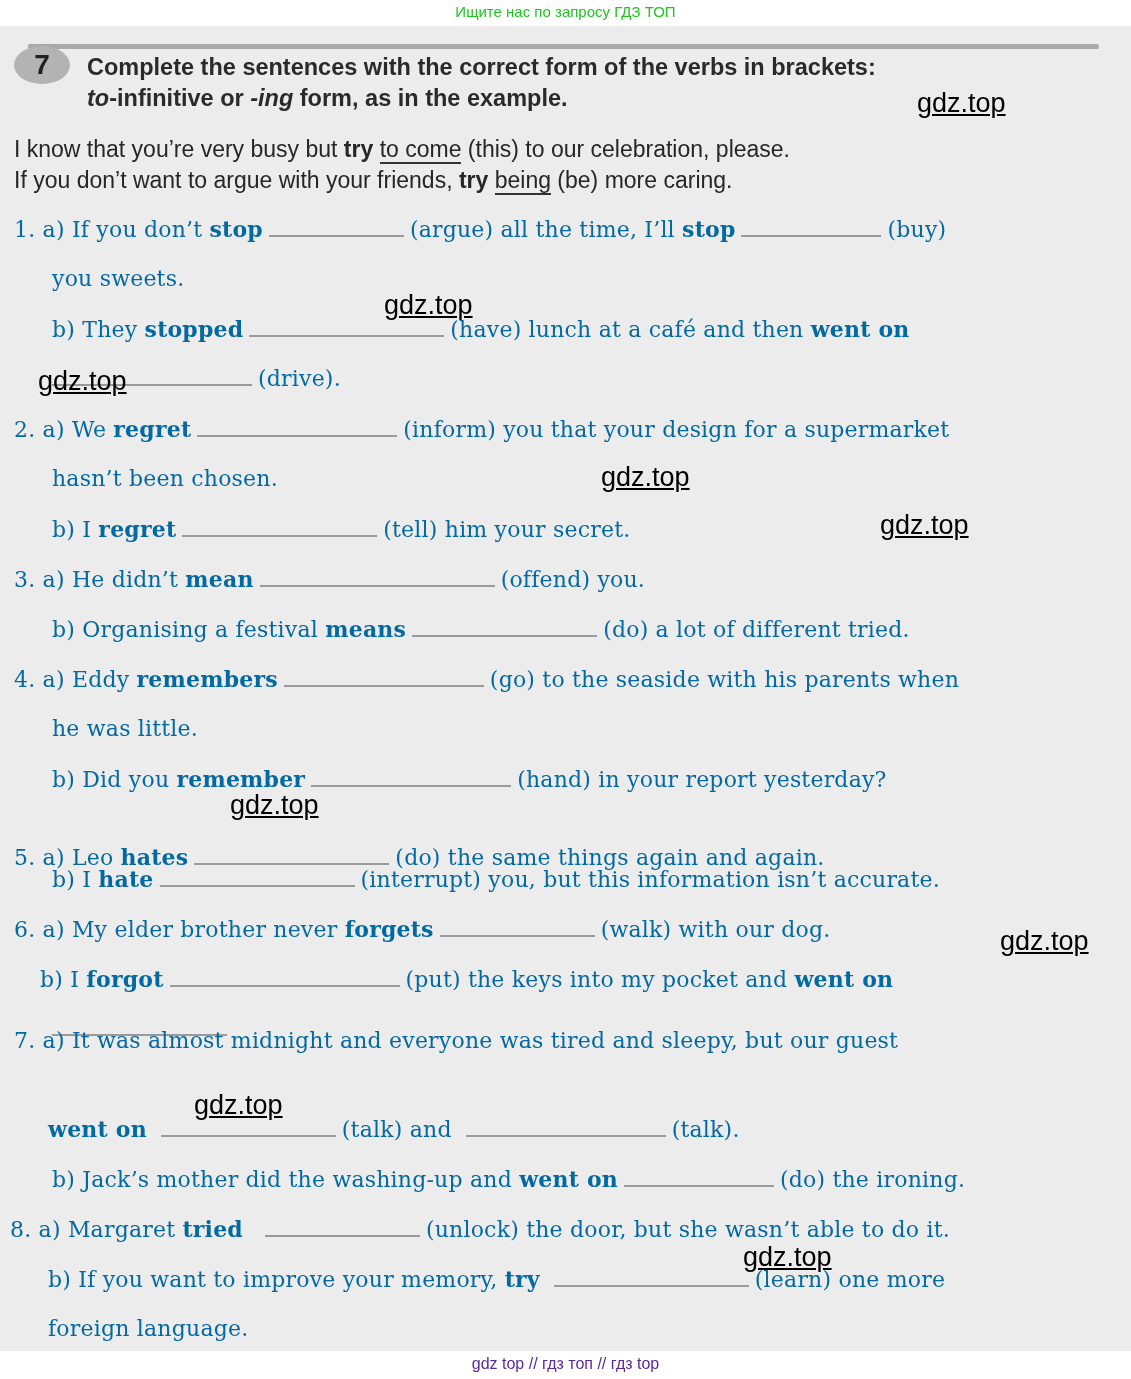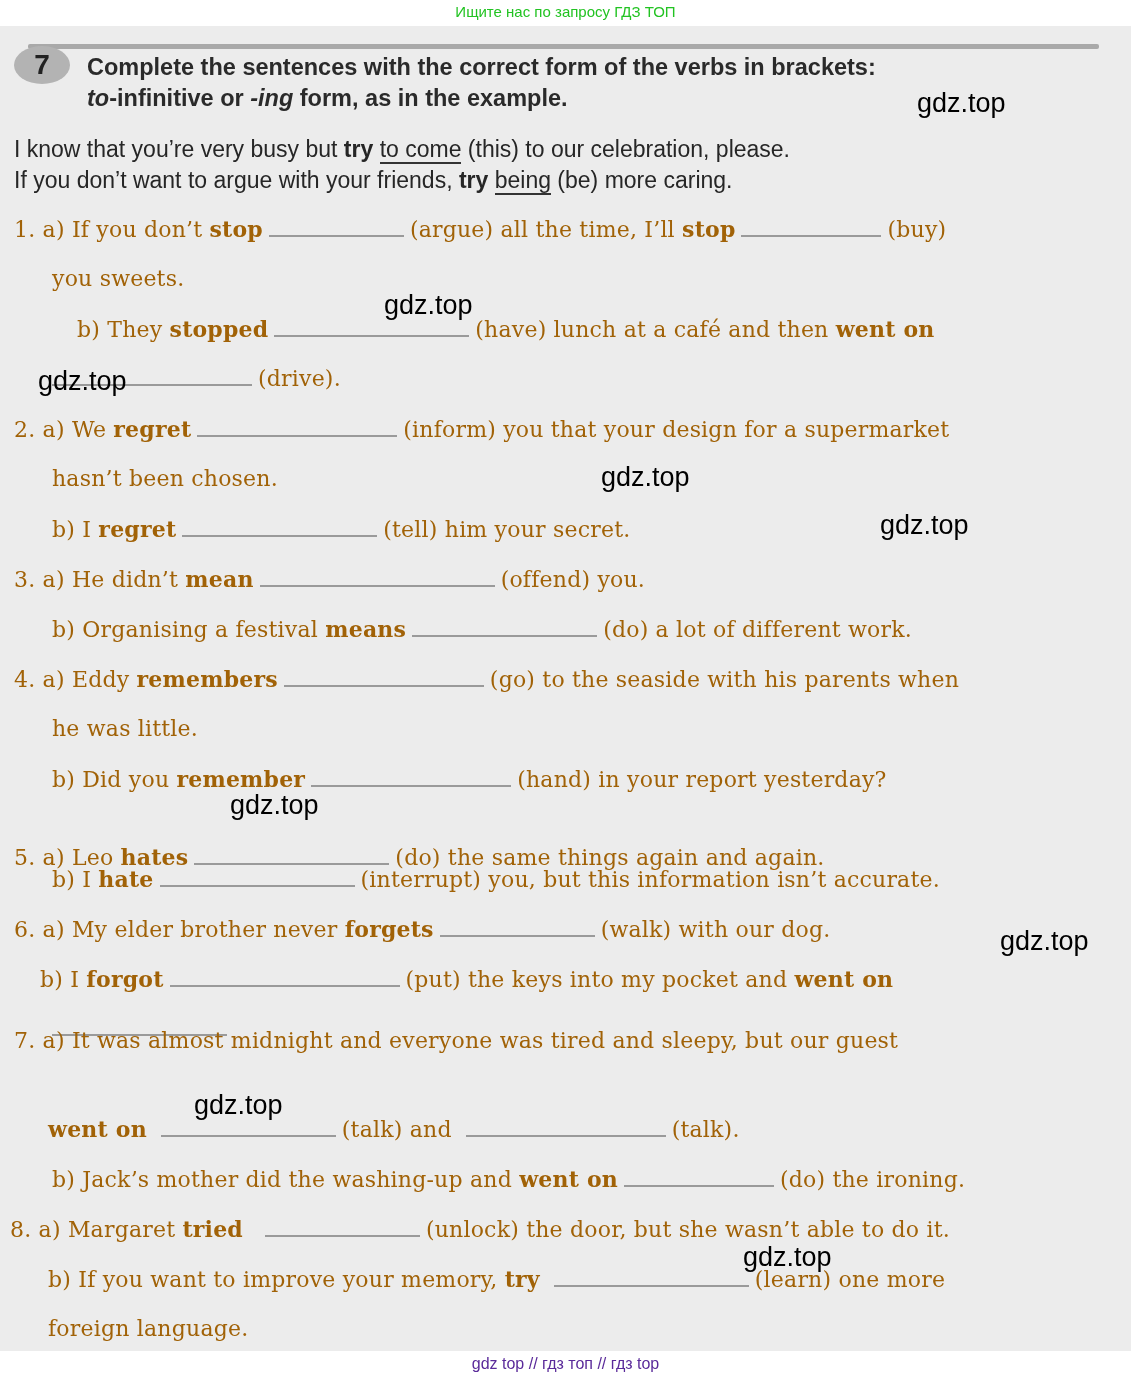--- a/index.html
+++ b/index.html
@@ -11,24 +11,24 @@
   .page { position:absolute; left:0; top:26px; width:1131px; height:1325px; background:#ececec; }
   .rule { position:absolute; left:28px; top:44px; width:1071px; height:5px; background:#a9a9a9; border-radius:2px; }
   .badge { position:absolute; left:14px; top:46px; width:56px; height:38px; border-radius:50%;
            background:#b3b3b3; font-family:"Liberation Sans", sans-serif; font-weight:bold;
            font-size:28px; color:#222; text-align:center; line-height:38px; }
   .instr { position:absolute; left:87px; font-family:"Liberation Sans", sans-serif; font-weight:bold;
            font-size:23.5px; color:#2a2a2a; white-space:nowrap; }
   .ex { position:absolute; left:14px; font-family:"Liberation Sans", sans-serif; font-size:23px;
         color:#262626; white-space:nowrap; }
   .ex u { text-decoration:none; border-bottom:2px solid #333; }
-  .line { position:absolute; font-size:22px; white-space:nowrap; color:#a16207; letter-spacing:0.2px; }
+  .line { position:absolute; font-size:22px; white-space:nowrap; color:#0369a1; letter-spacing:0.2px; }
   .line b { font-weight:bold; }
   .blank { display:inline-block; border-bottom:2px solid #9a9a9a; height:1px; vertical-align:baseline; margin:0 6px; }
-  .wm { position:absolute; font-family:"Liberation Sans", sans-serif; font-size:27px; color:#000; white-space:nowrap; }
+  .wm { position:absolute; font-family:"Liberation Sans", sans-serif; font-size:27px; color:#000; white-space:nowrap;text-decoration:underline; }
   .footer { position:absolute; left:0; top:1351px; width:1131px; height:28px; background:#fff;
             text-align:center; font-family:"Liberation Sans", sans-serif; font-size:16px; color:#5a2a9a; line-height:26px; }
 </style>
 </head>
 <body>
 
 <div class="topbar">Ищите нас по запросу ГДЗ ТОП</div>
 
 <div class="page"></div>
 
@@ -36,29 +36,29 @@
 <div class="badge">7</div>
 
 <div class="instr" style="top:54px;">Complete the sentences with the correct form of the verbs in brackets:</div>
 <div class="instr" style="top:85px;"><i>to</i><span>-infinitive or </span><i>-ing</i><span> form, as in the example.</span></div>
 
 <div class="ex" style="top:136px;"><span>I know that you’re very busy but </span><b>try</b> <u>to come</u><span> (this) to our celebration, please.</span></div>
 <div class="ex" style="top:167px;"><span>If you don’t want to argue with your friends, </span><b>try</b> <u>being</u><span> (be) more caring.</span></div>
 
 <div class="line" style="left:14px; top:216px; width:1085px;"><span>1.</span> <span>a) If you don’t </span><b>stop</b><span class="blank" style="width:135px"></span><span>(argue) all the time, I’ll </span><b>stop</b><span class="blank" style="width:140px"></span><span>(buy)</span></div>
 <div class="line" style="left:52px; top:266px;">you sweets.</div>
-<div class="line" style="left:52px; top:316px;margin-left:25px;"><span>b) They </span><b>stopped</b><span class="blank" style="width:195px"></span><span>(have) lunch at a café and then </span><b>went on</b></div>
+<div class="line" style="left:52px; top:316px;"><span>b) They </span><b>stopped</b><span class="blank" style="width:195px"></span><span>(have) lunch at a café and then </span><b>went on</b></div>
 <div class="line" style="left:52px; top:366px;"><span class="blank" style="width:200px; margin-left:0"></span><span>(drive).</span></div>
 
 <div class="line" style="left:14px; top:416px;"><span>2.</span> <span>a) We </span><b>regret</b><span class="blank" style="width:200px"></span><span>(inform) you that your design for a supermarket</span></div>
 <div class="line" style="left:52px; top:466px;">hasn’t been chosen.</div>
 <div class="line" style="left:52px; top:516px;"><span>b) I </span><b>regret</b><span class="blank" style="width:195px"></span><span>(tell) him your secret.</span></div>
 
 <div class="line" style="left:14px; top:566px;"><span>3.</span> <span>a) He didn’t </span><b>mean</b><span class="blank" style="width:235px"></span><span>(offend) you.</span></div>
-<div class="line" style="left:52px; top:616px;"><span>b) Organising a festival </span><b>means</b><span class="blank" style="width:185px"></span><span>(do) a lot of different work.</span></div>
+<div class="line" style="left:52px; top:616px;"><span>b) Organising a festival </span><b>means</b><span class="blank" style="width:185px"></span><span>(do) a lot of different tried.</span></div>
 
 <div class="line" style="left:14px; top:666px;"><span>4.</span> <span>a) Eddy </span><b>remembers</b><span class="blank" style="width:200px"></span><span>(go) to the seaside with his parents when</span></div>
 <div class="line" style="left:52px; top:716px;">he was little.</div>
 <div class="line" style="left:52px; top:766px;"><span>b) Did you </span><b>remember</b><span class="blank" style="width:200px"></span><span>(hand) in your report yesterday?</span></div>
 
 <div class="line" style="left:14px; top:844px;"><span>5.</span> <span>a) Leo </span><b>hates</b><span class="blank" style="width:195px"></span><span>(do) the same things again and again.</span></div>
 <div class="line" style="left:52px; top:866px;"><span>b) I </span><b>hate</b><span class="blank" style="width:195px"></span><span>(interrupt) you, but this information isn’t accurate.</span></div>
 
 <div class="line" style="left:14px; top:916px;"><span>6.</span> <span>a) My elder brother never </span><b>forgets</b><span class="blank" style="width:155px"></span><span>(walk) with our dog.</span></div>
 <div class="line" style="left:40px; top:966px; width:1047px;"><span>b) I </span><b>forgot</b><span class="blank" style="width:230px"></span><span>(put) the keys into my pocket and </span><b>went on</b></div>

